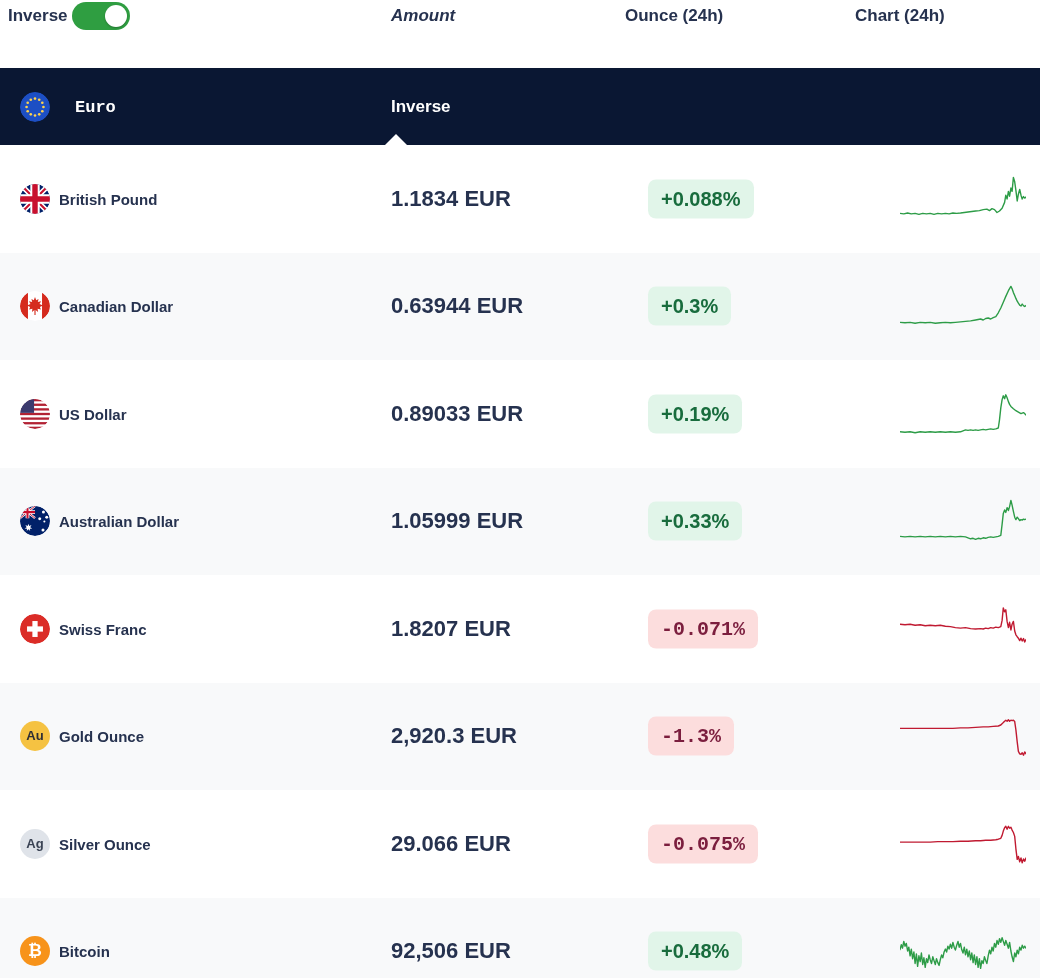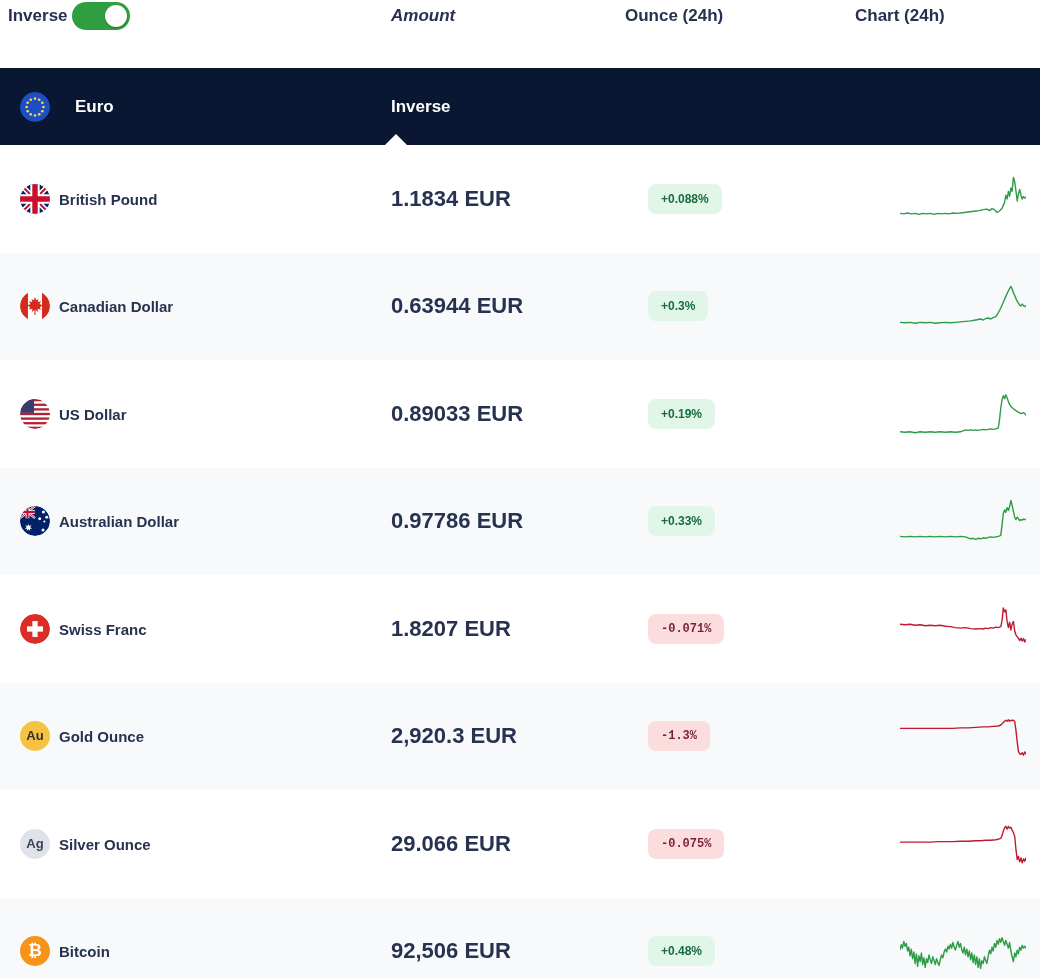--- a/index.html
+++ b/index.html
@@ -18,41 +18,41 @@
     background:var(--toggle_green);cursor:pointer;}
   .knob{position:absolute;right:3px;top:3px;width:22px;height:22px;border-radius:50%;background:#fff;
     box-shadow:0 1px 2px rgba(0,0,0,.25);}
   .col{position:absolute;top:6px;font-size:17px;font-weight:700;color:var(--text_navy);}
   .col-amount{left:391px;font-style:italic;} .col-change{left:625px;} .col-chart{left:855px;}
   
   .base-row{position:absolute;left:0;top:68px;width:1040px;height:77px;background:var(--header_bg);
     box-shadow:0 6px 10px -2px rgba(13,28,66,.10);cursor:pointer;}
   .base-row .flag{position:absolute;left:20px;top:50%;transform:translateY(-50%);width:30px;height:30px;}
   .base-name{position:absolute;left:75px;top:50%;transform:translateY(-50%);
-    font-size:17px;font-weight:700;color:#ffffff;}
+    font-size:17px;font-weight:700;color:#ffffff;font-family:Liberation Mono, monospace;}
   .base-mode{position:absolute;left:391px;top:50%;transform:translateY(-50%);
     font-size:17px;font-weight:700;color:#ffffff;}
   .caret{position:absolute;left:385px;bottom:0;width:0;height:0;
     border-left:11px solid transparent;border-right:11px solid transparent;border-bottom:11px solid #fff;}
   
   .rows{position:absolute;left:0;top:145px;width:1040px;}
   .row{position:relative;width:1040px;height:107.5px;background:#fff;cursor:pointer;}
   .row.alt{background:var(--row_alt_bg);}
   .flag{display:inline-block;width:30px;height:30px;}
   .flag svg{width:30px;height:30px;display:block;border-radius:50%;}
   .row .flag{position:absolute;left:20px;top:50%;transform:translateY(-50%);}
   .coin{display:block;width:30px;height:30px;border-radius:50%;text-align:center;
     line-height:30px;font-size:13px;font-weight:700;}
   .coin.btc{font-size:17px;}
   .name{position:absolute;left:59px;top:50%;transform:translateY(-50%);
     font-size:15px;font-weight:700;color:var(--text_navy);}
   .amount{position:absolute;left:391px;top:50%;transform:translateY(-50%);
     font-size:22px;font-weight:700;color:var(--text_navy);}
   .badge{position:absolute;left:648px;top:50%;transform:translateY(-50%);
-    font-size:12px;font-weight:700;border-radius:8px;padding:8px 13px;}
+    font-size:20px;font-weight:700;border-radius:8px;padding:8px 13px;}
   .badge.up{background:var(--badge_up_bg);color:var(--badge_up_text);}
   .badge.down{background:var(--badge_down_bg);color:var(--badge_down_text);font-family:Liberation Mono, monospace;}
   .spark{position:absolute;left:900px;top:50%;transform:translateY(-50%);width:126px;height:54px;}
   .spark polyline{fill:none;stroke-width:1.4;stroke-linejoin:round;stroke-linecap:round;}
   .spark.up polyline{stroke:var(--spark_up);}
   .spark.down polyline{stroke:var(--spark_down);}
 </style>
 </head>
 <body>
 
@@ -191,21 +191,21 @@
               <polygon fill="#fff" points="9,18.8 9.83,21.29 12.28,20.38 10.85,22.58 13.09,23.93 10.49,24.18 10.82,26.78 9,24.9 7.18,26.78 7.51,24.18 4.91,23.93 7.15,22.58 5.72,20.38 8.17,21.29"></polygon>
               <circle cx="25" cy="6.5" r="1.6" fill="#fff"></circle>
               <circle cx="21" cy="13.5" r="1.6" fill="#fff"></circle>
               <circle cx="28.5" cy="12" r="1.6" fill="#fff"></circle>
               <circle cx="24.5" cy="25.5" r="1.6" fill="#fff"></circle>
               <circle cx="26" cy="16.5" r="1.1" fill="#fff"></circle>
             </g>
           </svg>
         </span>
     <span class="name">Australian Dollar</span>
-    <span class="amount">0.97786 EUR</span>
+    <span class="amount">1.05999 EUR</span>
     <span class="badge up">+0.33%</span>
     <svg class="spark up" width="126" height="54" viewBox="0 0 126 54">
           <polyline points="0.0,42.4 5.0,42.9 10.1,42.4 15.1,42.9 20.2,42.4 25.2,42.9 30.2,42.4 35.3,42.9 40.3,42.4 45.4,42.9 50.4,42.4 55.4,42.9 60.5,42.4 65.5,42.9 68.0,43.8 70.6,44.8 73.1,44.3 75.6,45.3 78.1,44.3 80.6,44.8 83.2,43.8 85.7,44.3 88.2,43.4 90.7,42.9 93.2,43.4 95.8,42.9 98.3,42.4 100.8,41.4 102.1,30.4 103.3,19.4 104.6,16.0 105.8,18.4 107.1,13.6 108.4,16.5 109.6,12.6 110.9,6.4 112.1,11.2 113.4,17.4 114.7,23.2 115.9,25.6 117.2,23.2 118.4,24.6 119.7,26.6 121.0,25.6 122.2,26.1 123.5,25.1 124.7,25.6 126.0,25.1"></polyline>
         </svg>
   </div>
       <div class="row">
     <span class="flag">
           <svg viewBox="0 0 32 32">
             <circle cx="16" cy="16" r="16" fill="#DB2C27"></circle>
             <rect x="13.2" y="7.5" width="5.6" height="17" fill="#fff"></rect>

